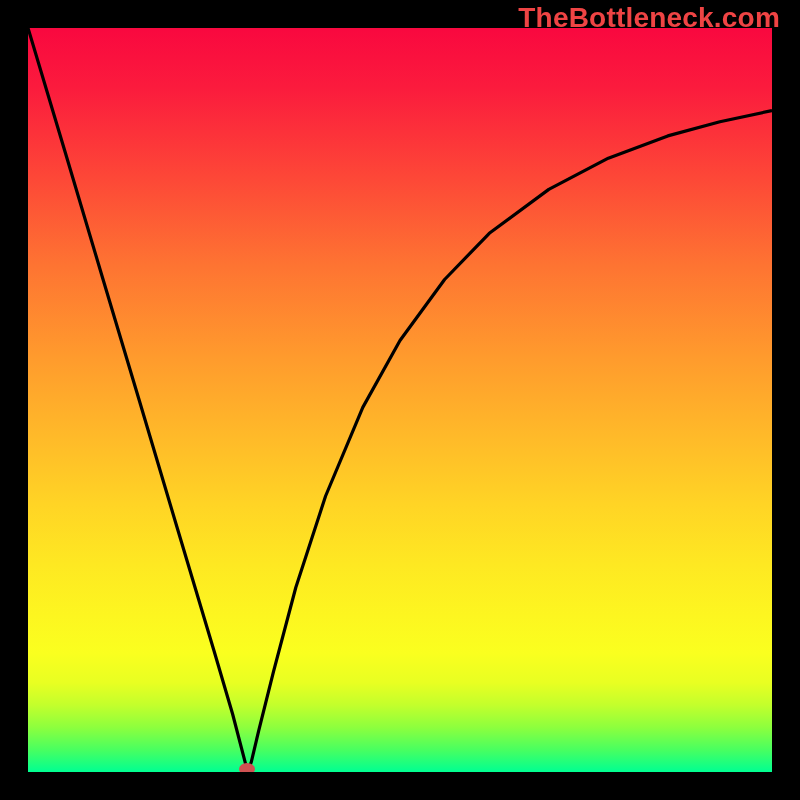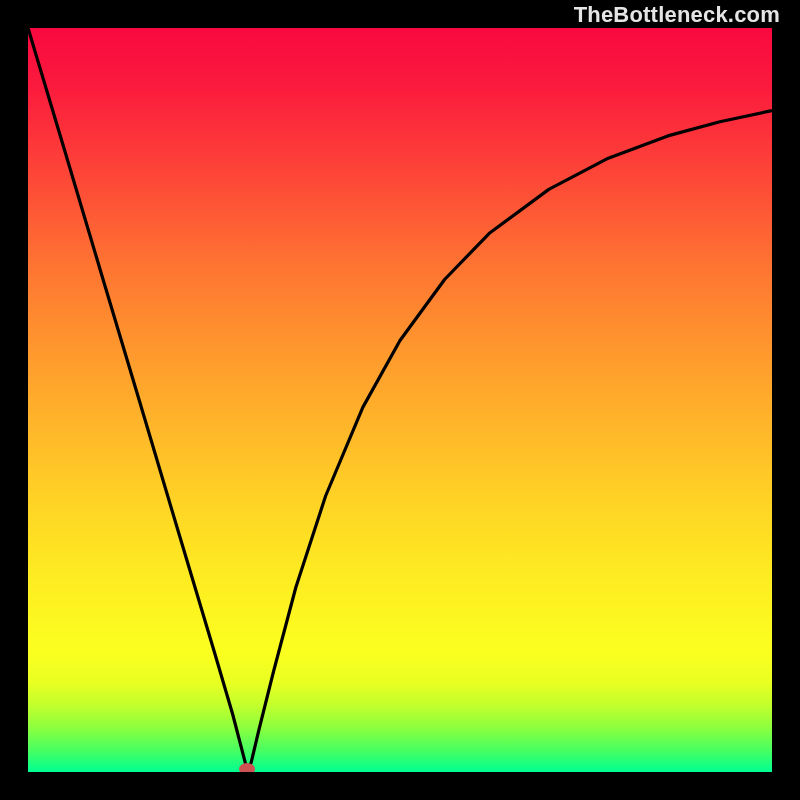--- a/index.html
+++ b/index.html
@@ -16,22 +16,22 @@
     left: 0;
     top: 0;
     width: 800px;
     height: 800px;
     background: #000;
   }
   .watermark {
     position: absolute;
     top: 2px;
     right: 20px;
-    color: #e5e5e5;
-    font-size: 22px;
+    color: #ef4444;
+    font-size: 28px;
     font-weight: 600;
     letter-spacing: 0.2px;
     z-index: 5;
   }
   .plot {
     position: absolute;
     left: 28px;
     top: 28px;
     width: 744px;
     height: 744px;

